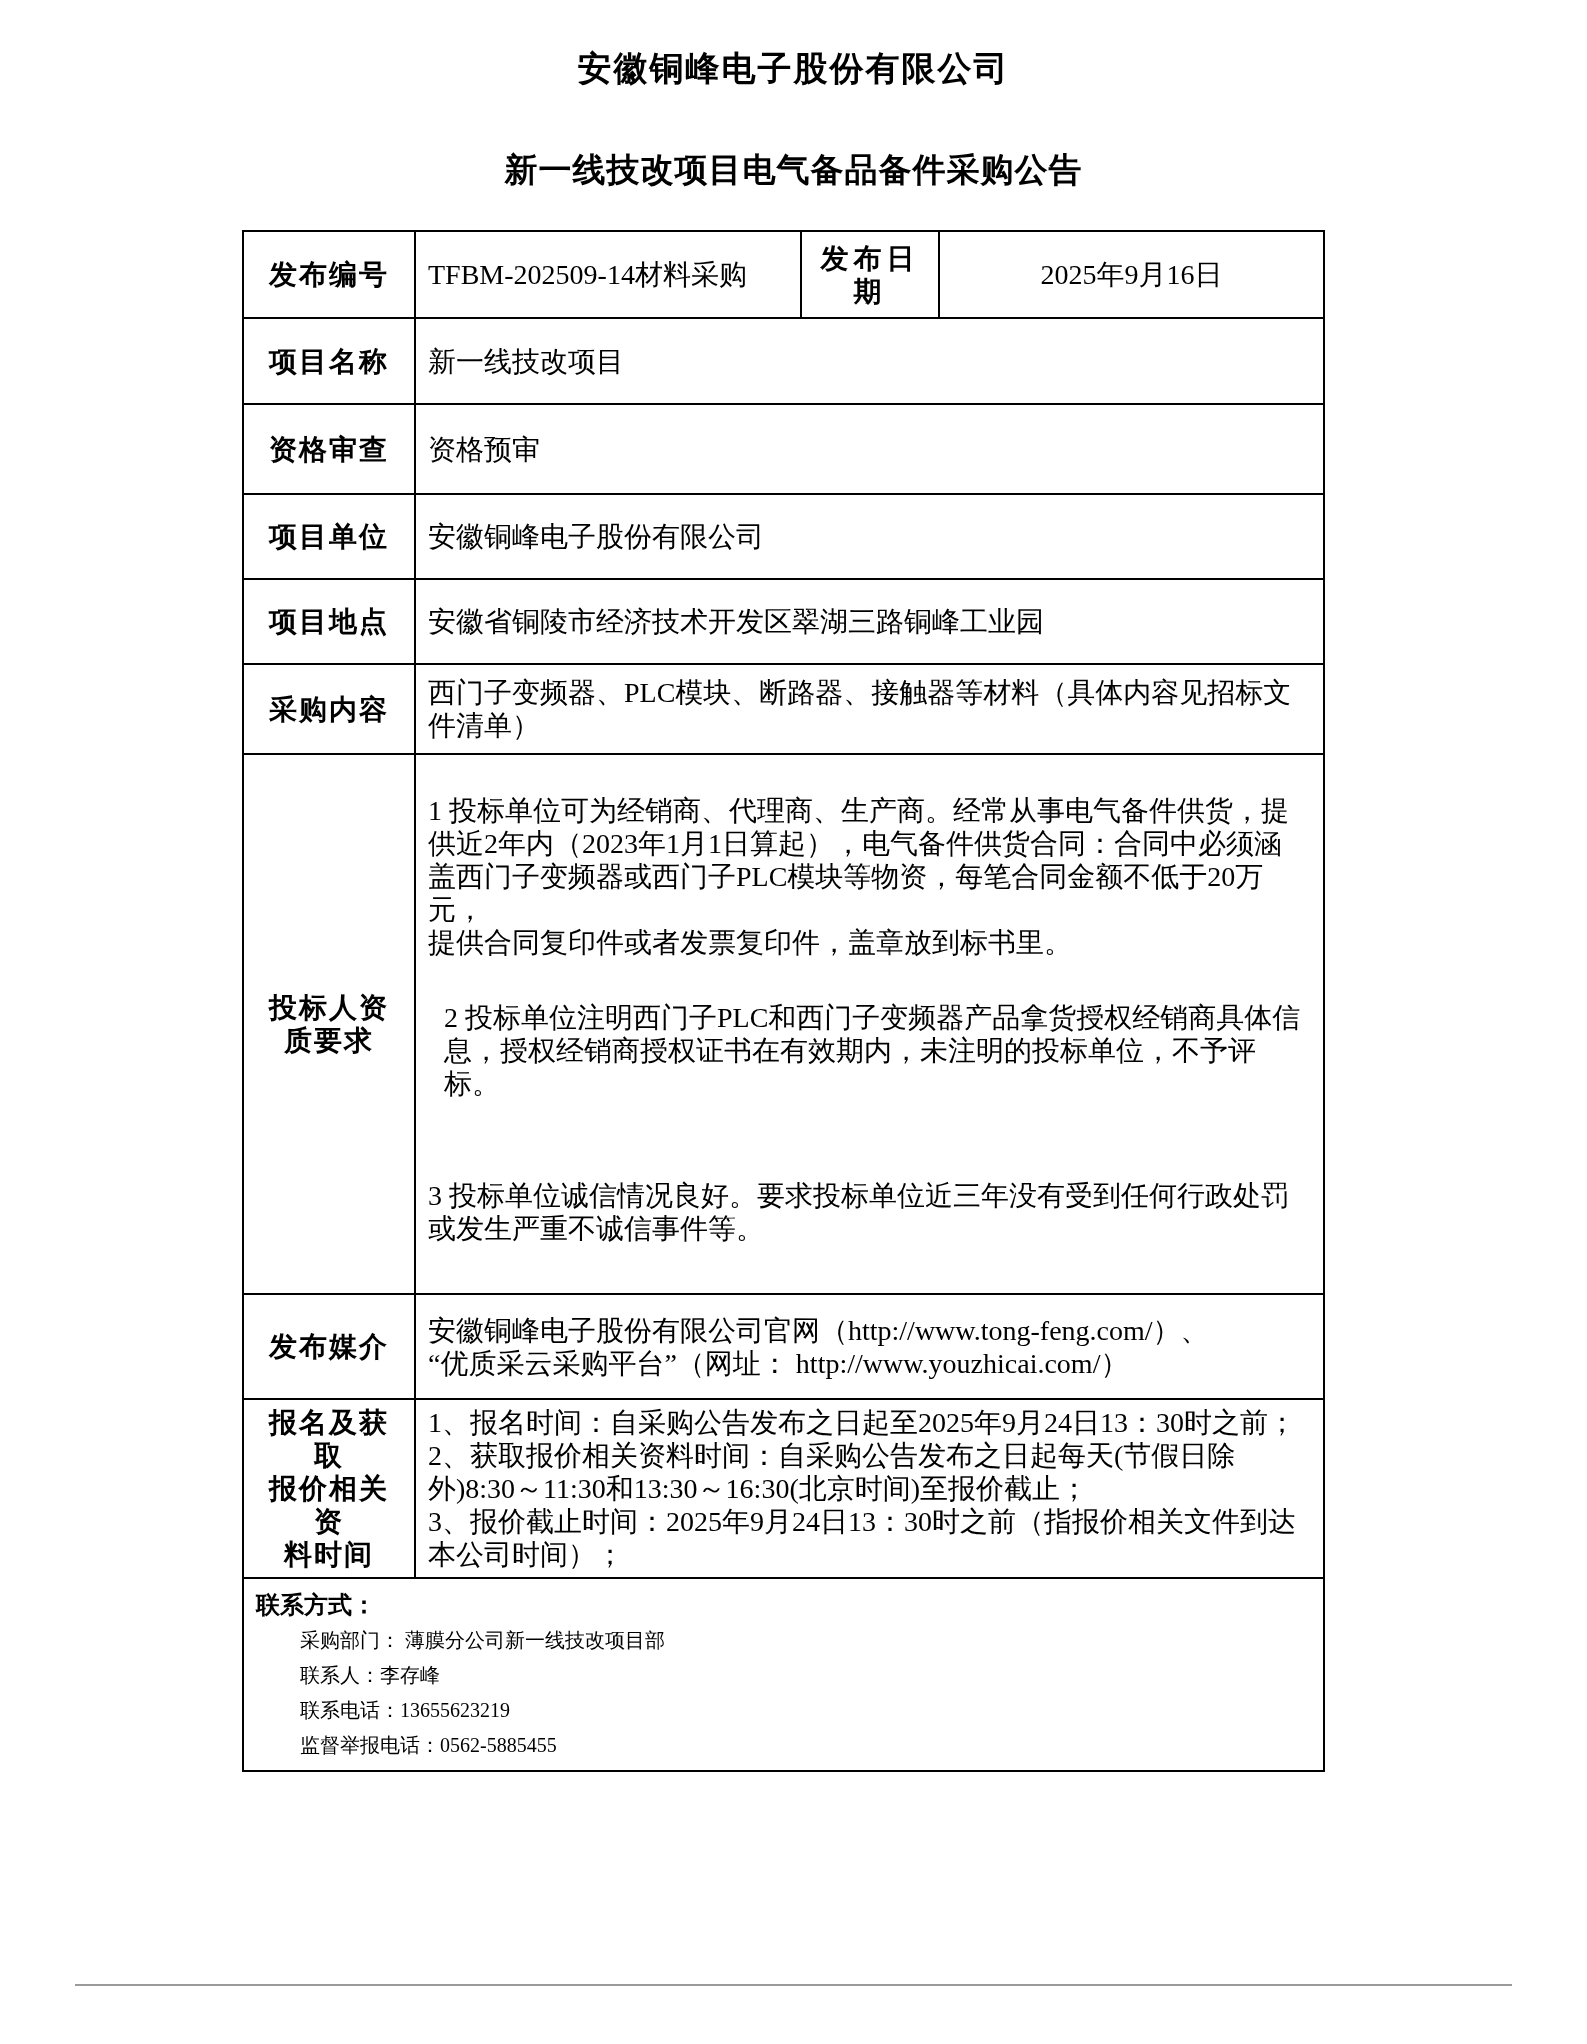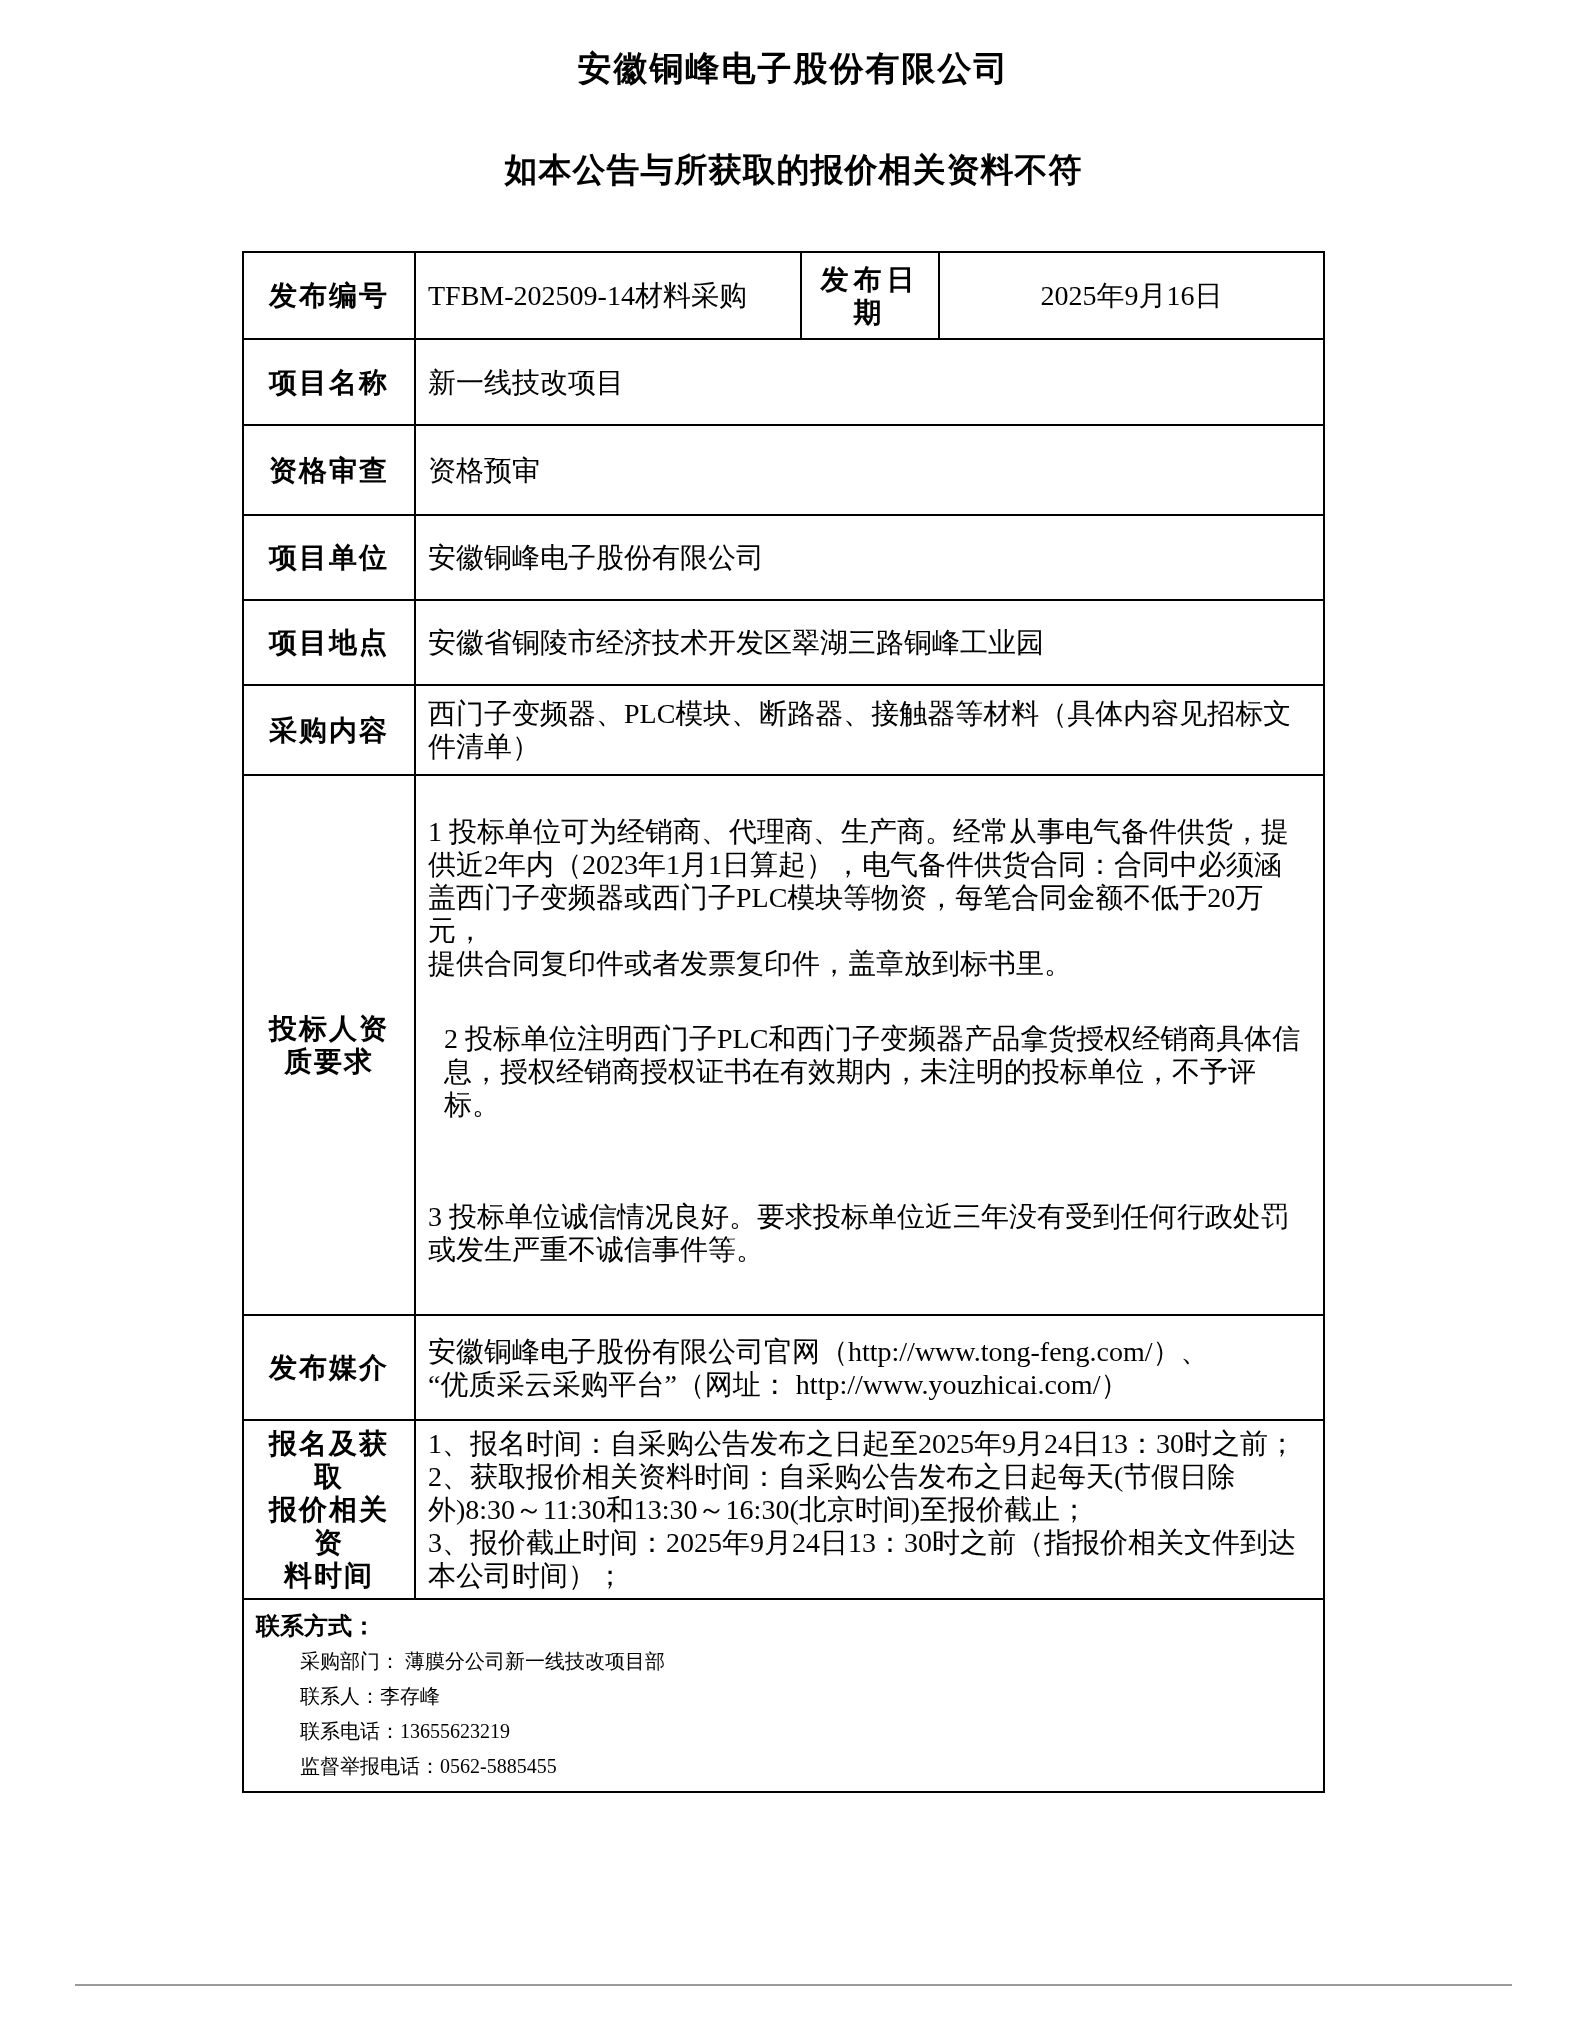--- a/index.html
+++ b/index.html
@@ -13,21 +13,21 @@
     padding-top:46px; text-align:center;
     font-family:"Liberation Sans","DejaVu Sans",sans-serif;
     font-weight:bold; font-size:34px; letter-spacing:2px;
   }
   .doc-subtitle{
     margin-top:56px; text-align:center;
     font-family:"Liberation Sans","DejaVu Sans",sans-serif;
     font-weight:bold; font-size:33px; letter-spacing:1px;
   }
   table.announce{
-    position:absolute; left:242px; top:251px; width:1081px;
+    position:absolute; left:242px; top:230px; width:1081px;
     border-collapse:collapse; table-layout:fixed;padding-left:45px;
   }
   table.announce td{
     border:2px solid #000;
     font-size:28px; line-height:33px;
     vertical-align:middle;
     padding:6px 12px;
     overflow:hidden;
   }
   td.lbl{
@@ -56,21 +56,21 @@
   .remark-line2{ padding-left:86px; }
   .footer-rule{
     position:absolute; left:75px; top:1984px; width:1437px; height:0;
     border-top:2px solid #9a9a9a;
   }
 </style>
 </head>
 <body>
 
 <div class="doc-title">安徽铜峰电子股份有限公司</div>
-<div class="doc-subtitle">如本公告与所获取的报价相关资料不符</div>
+<div class="doc-subtitle">新一线技改项目电气备品备件采购公告</div>
 
 <table class="announce">
   <colgroup>
     <col style="width:172px">
     <col style="width:386px">
     <col style="width:138px">
     <col style="width:385px">
   </colgroup>
 
   <tbody>

